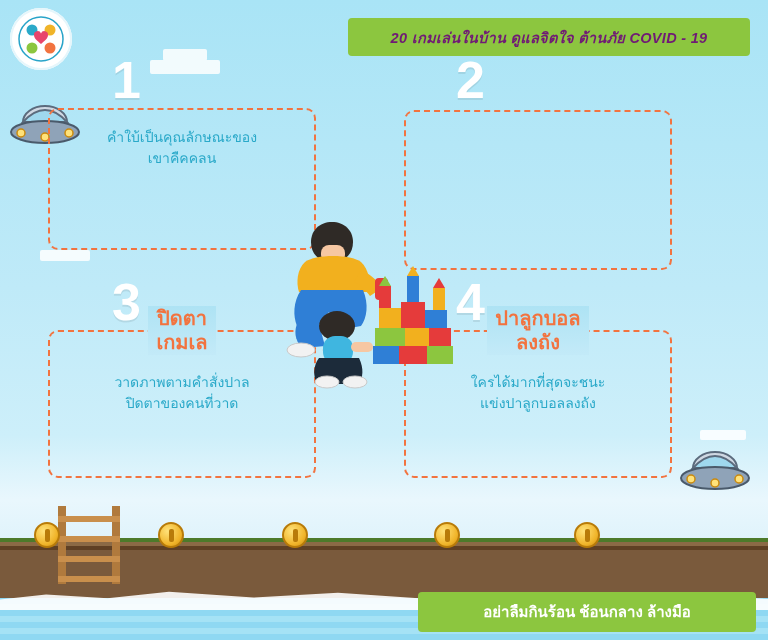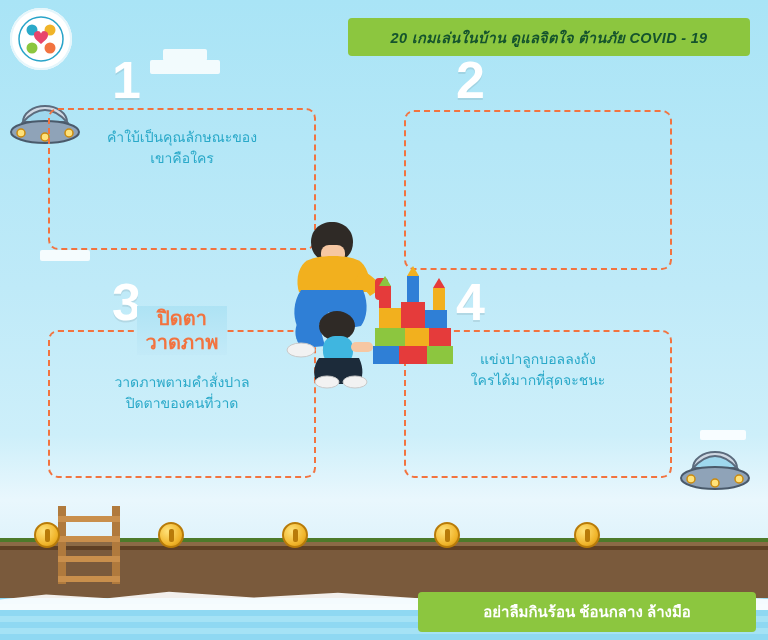--- a/index.html
+++ b/index.html
@@ -37,21 +37,21 @@
   }
   .logo svg { display:block; }
 
   
   .header-banner {
     position:absolute; top:18px; left:348px; width:402px; height:38px;
     background:#8cc63f; border-radius:4px;
     display:flex; align-items:center; justify-content:center;
   }
   .header-banner .htext {
-    color:#14532d; font-size:14.5px; font-weight:bold; font-style:italic;
+    color:#701a75; font-size:14.5px; font-weight:bold; font-style:italic;
     letter-spacing:.3px; white-space:nowrap;
   }
 
   
   .card {
     position:absolute;
     border:2px dashed #f2733f;
     border-radius:10px;
     background:transparent;
   }
@@ -195,51 +195,57 @@
       <circle cx="43" cy="45" r="4" fill="#ffe27a" stroke="#c98a10" stroke-width="1.5"></circle>
       <circle cx="67" cy="41" r="4" fill="#ffe27a" stroke="#c98a10" stroke-width="1.5"></circle>
     </svg>
   </div>
 
   <div class="card" id="card1">
     <span class="num">1</span>
     <div class="inner">
       <div class="body">
         <span class="ln">คำใบ้เป็นคุณลักษณะของ</span>
-        <span class="ln">เขาคือใคร</span>
+        <span class="ln">เขาคืคคลน</span>
       </div>
     </div>
   </div>
 
   <div class="card" id="card2">
     <span class="num">2</span>
   </div>
 
   <div class="card" id="card3">
     <span class="num">3</span>
     <div class="titlewrap">
       <span class="title">
         <span class="ln">ปิดตา</span>
-        <span class="ln">วาดภาพ</span>
+        <span class="ln">เกมเล</span>
       </span>
     </div>
     <div class="inner">
       <div class="body">
         <span class="ln">วาดภาพตามคำสั่งปาล</span>
         <span class="ln">ปิดตาของคนที่วาด</span>
       </div>
     </div>
   </div>
 
   <div class="card" id="card4">
     <span class="num">4</span>
+    <div class="titlewrap">
+      <span class="title">
+        <span class="ln">ปาลูกบอล</span>
+        <span class="ln">ลงถัง</span>
+      </span>
+    </div>
     <div class="inner">
       <div class="body">
+        <span class="ln">ใครได้มากที่สุดจะชนะ</span>
         <span class="ln">แข่งปาลูกบอลลงถัง</span>
-        <span class="ln">ใครได้มากที่สุดจะชนะ</span>
       </div>
     </div>
   </div>
 
   <div class="scene">
     <svg width="215" height="200" viewBox="0 0 215 200">
 
       <g>
         <path d="M36 52c0-12 9-20 21-20s21 8 21 20c0 13-9 20-21 20s-21-7-21-20z" fill="#2f2a26"></path>
         <rect x="46" y="55" width="24" height="18" rx="8" fill="#f6c7a2"></rect>

